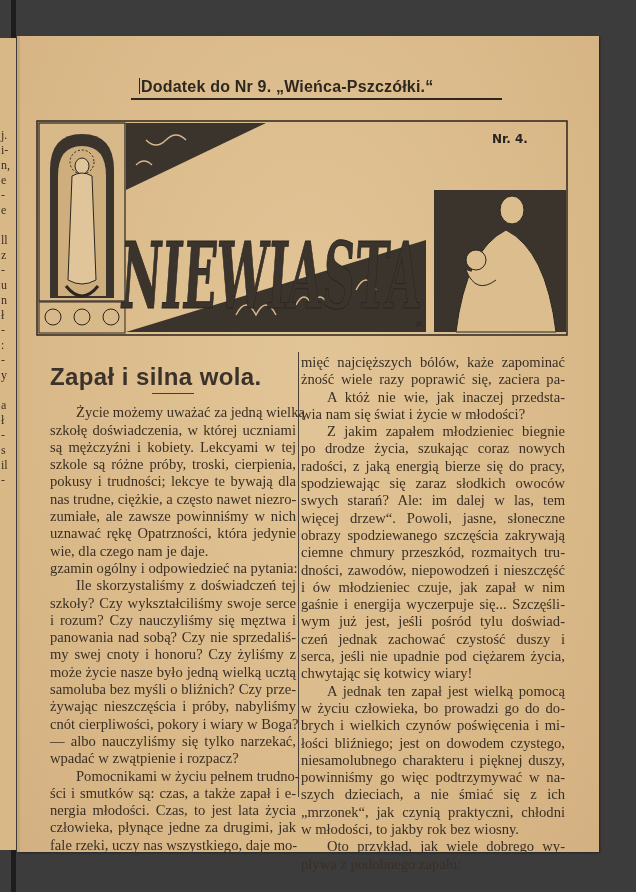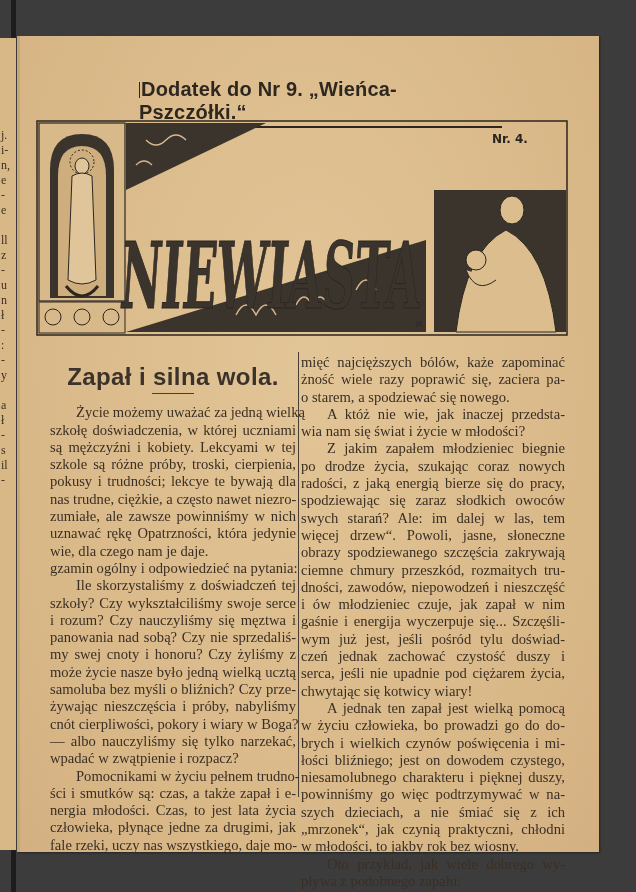--- a/index.html
+++ b/index.html
@@ -23,21 +23,21 @@
     background: #dcbd8e;
     background-image: radial-gradient(ellipse at 50% 40%, #e2c597 0%, #d9b888 70%, #d3b081 100%);
     box-shadow: 1px 1px 2px rgba(0,0,0,0.4);
     color: #3a2f25;
   }
   .page-edge-left { position:absolute; left:0; top:0; width:3px; height:100%; background:#c9a774; }
 
   .supplement {
     position: absolute; left: 114px; top: 42px; width: 363px;
     font-family: "Liberation Sans", "DejaVu Sans", sans-serif; font-weight: bold;
-    font-size: 20px; letter-spacing: 0.2px; color: #2e2720;
+    font-size: 16px; letter-spacing: 0.2px; color: #2e2720;
     border-bottom: 2px solid #2e2720; padding-bottom: 2px; padding-left: 8px;
   }
   .supplement .bar { display:inline-block; width:1px; height:16px; background:#2e2720; vertical-align:-2px; margin-right:1px;}
 
   .masthead {
     position: absolute; left: 19px; top: 84px; width: 532px; height: 216px;
   }
   .issue-no {
     position: absolute; left: 475px; top: 96px;
     font-family: "DejaVu Sans", sans-serif; font-weight: bold; font-size: 12px; color: #2a2420;
@@ -47,21 +47,21 @@
   .col-left { left: 33px; width: 246px; }
   .col-right { left: 284px; width: 264px; }
   .col .line { display: block; text-align: justify; text-align-last: justify; white-space: nowrap; }
   .col .line.last { text-align-last: left; }
   .col .line.ind { padding-left: 26px; }
 
   .divider { position: absolute; left: 281px; top: 316px; width: 1px; height: 445px; background: #4a3e32; }
 
   .article-title {
     font-family: "Liberation Sans", "DejaVu Sans", sans-serif; font-weight: bold;
-    font-size: 24px; text-align: center; letter-spacing: 0.4px; color: #3a322b;
+    font-size: 24px; letter-spacing: 0.4px; color: #3a322b;
     margin: 14px 0 8px 0;
   }
   .title-rule { width: 42px; height: 1px; background: #4a3e32; margin: 0 auto 10px auto; }
 </style>
 </head>
 <body>
 
 <div class="spine"></div>
 <div class="prev-page" id="prevPage">
     <div class="frag" style="top: 90px;">j.</div>
@@ -173,21 +173,20 @@
         <span class="line">nergia młodości. Czas, to jest lata życia</span>
         <span class="line">człowieka, płynące jedne za drugimi, jak</span>
         <span class="line">fale rzeki, uczy nas wszystkiego, daje mo-</span>
       </div>
   </div>
 
   <div class="col col-right" style="top:318px;">
     <div id="rightLines">
         <span class="line">mięć najcięższych bólów, każe zapominać</span>
         <span class="line">żność wiele razy poprawić się, zaciera pa-</span>
-        <span class="line last">o starem, a spodziewać się nowego.</span>
         <span class="line ind">A któż nie wie, jak inaczej przedsta-</span>
         <span class="line last">wia nam się świat i życie w młodości?</span>
         <span class="line ind">Z jakim zapałem młodzieniec biegnie</span>
         <span class="line">po drodze życia, szukając coraz nowych</span>
         <span class="line">radości, z jaką energią bierze się do pracy,</span>
         <span class="line">spodziewając się zaraz słodkich owoców</span>
         <span class="line">swych starań? Ale: im dalej w las, tem</span>
         <span class="line">więcej drzew“. Powoli, jasne, słoneczne</span>
         <span class="line">obrazy spodziewanego szczęścia zakrywają</span>
         <span class="line">ciemne chmury przeszkód, rozmaitych tru-</span>

